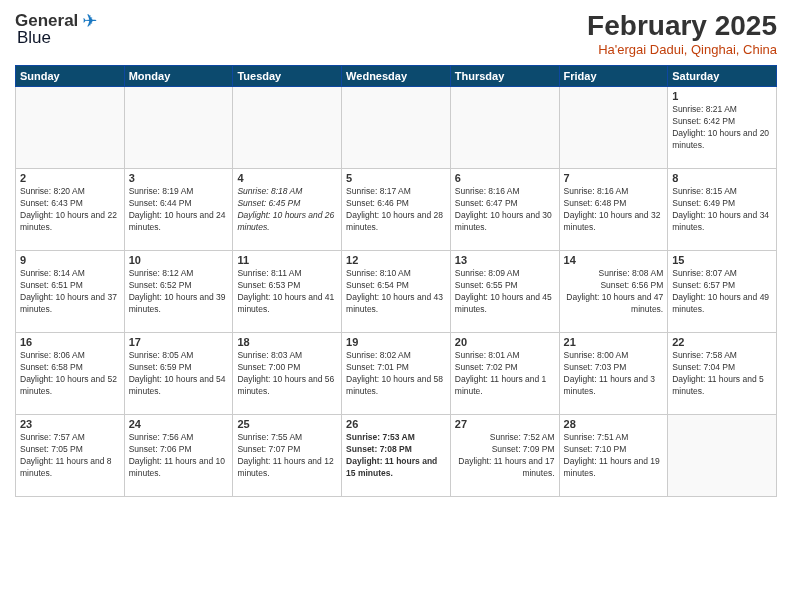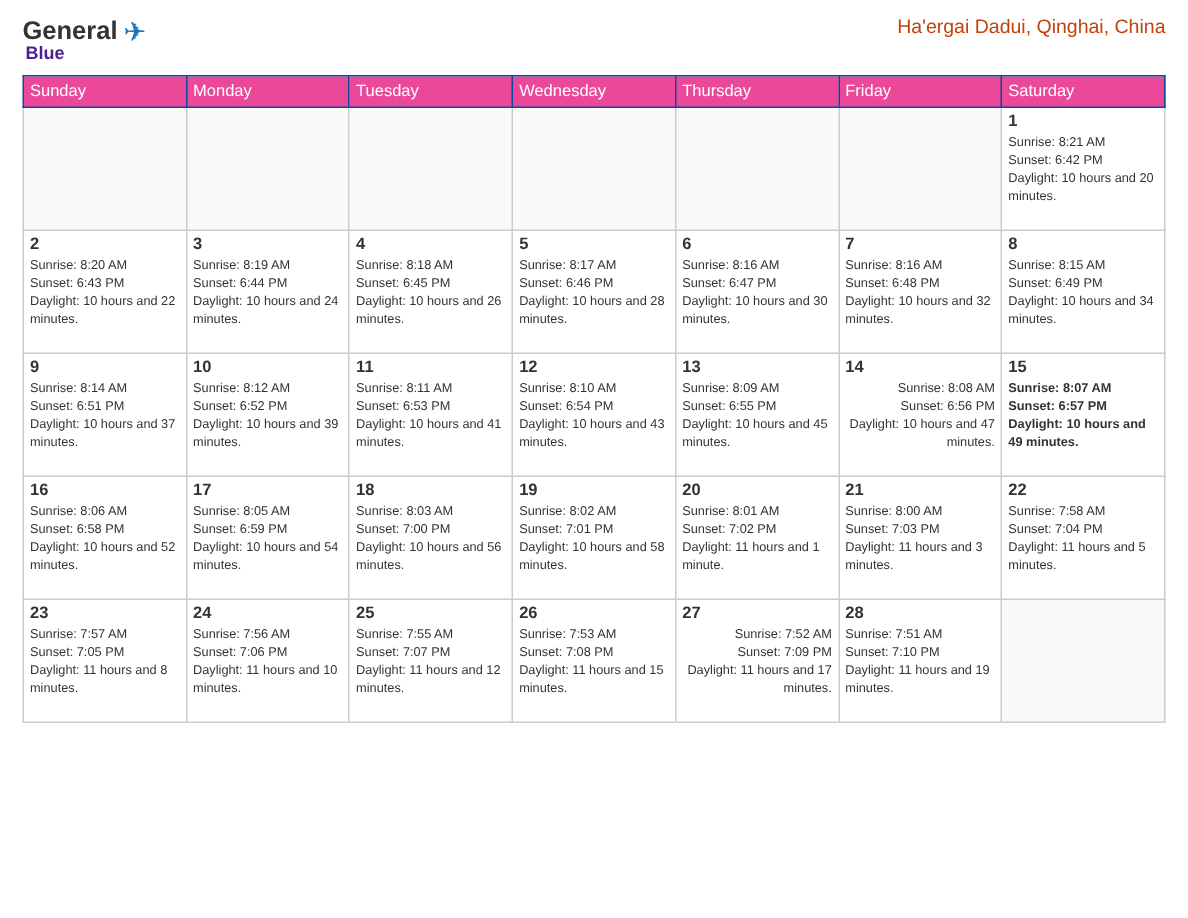--- a/index.html
+++ b/index.html
@@ -43,24 +43,24 @@
     .location {
       font-size: 13px;
       color: #c2410c;
     }
     .calendar {
       width: 100%;
       border-collapse: collapse;
       table-layout: fixed;
     }
     .calendar thead th {
-      background-color: #ec4899;
+      background-color: #0c4a6e;
       color: #fff;
       font-size: 11px;
-      font-weight: normal;
+      font-weight: bold;
       padding: 4px 4px;
       text-align: left;
       border: 1px solid #0d47a1;
     }
     .calendar tbody td {
       border: 1px solid #ccc;
       vertical-align: top;
       padding: 3px 4px;
       height: 82px;
       font-size: 9px;
@@ -84,23 +84,24 @@
 </head>
 <body>
 
 <div class="page">
   <div class="header">
     <div class="logo">
       <div class="logo-row">
         <span style="font-size:17px;font-weight:bold;color:#333;">General</span>
         <span style="color:#1a78c2;font-size:18px;">✈</span>
       </div>
-      <span style="font-size:12px;font-weight:bold;color:#4c1d95;margin-top:-4px;padding-left:2px;">Blue</span>
+      <span style="font-size:17px;font-weight:normal;color:#0f172a;margin-top:-4px;padding-left:2px;">Blue</span>
     </div>
     <div class="title-block">
+      <div class="month-title">February 2025</div>
       <div class="location">Ha'ergai Dadui, Qinghai, China</div>
     </div>
   </div>
 
   <table class="calendar">
     <thead>
       <tr>
       <th>Sunday</th>
           <th>Monday</th>
           <th>Tuesday</th>
@@ -133,21 +134,21 @@
 Daylight: 10 hours and 22 minutes.</div>
           </td>
           <td>
             <div class="day-number">3</div>
             <div class="day-info" style="white-space: pre-line;">Sunrise: 8:19 AM
 Sunset: 6:44 PM
 Daylight: 10 hours and 24 minutes.</div>
           </td>
           <td>
             <div class="day-number">4</div>
-            <div class="day-info" style="white-space: pre-line;">Sunrise: 8:18 AM
+            <div class="day-info" style="white-space: pre-line; font-style: italic;">Sunrise: 8:18 AM
 Sunset: 6:45 PM
 Daylight: 10 hours and 26 minutes.</div>
           </td>
           <td>
             <div class="day-number">5</div>
             <div class="day-info" style="white-space: pre-line;">Sunrise: 8:17 AM
 Sunset: 6:46 PM
 Daylight: 10 hours and 28 minutes.</div>
           </td>
           <td>
@@ -201,21 +202,21 @@
 Daylight: 10 hours and 45 minutes.</div>
           </td>
           <td>
             <div class="day-number">14</div>
             <div class="day-info" style="white-space: pre-line; text-align: right;">Sunrise: 8:08 AM
 Sunset: 6:56 PM
 Daylight: 10 hours and 47 minutes.</div>
           </td>
           <td>
             <div class="day-number">15</div>
-            <div class="day-info" style="white-space: pre-line; font-weight: bold;">Sunrise: 8:07 AM
+            <div class="day-info" style="white-space: pre-line;">Sunrise: 8:07 AM
 Sunset: 6:57 PM
 Daylight: 10 hours and 49 minutes.</div>
           </td>
         </tr>
         <tr>
           <td>
             <div class="day-number">16</div>
             <div class="day-info" style="white-space: pre-line;">Sunrise: 8:06 AM
 Sunset: 6:58 PM
 Daylight: 10 hours and 52 minutes.</div>
@@ -271,21 +272,21 @@
 Daylight: 11 hours and 10 minutes.</div>
           </td>
           <td>
             <div class="day-number">25</div>
             <div class="day-info" style="white-space: pre-line;">Sunrise: 7:55 AM
 Sunset: 7:07 PM
 Daylight: 11 hours and 12 minutes.</div>
           </td>
           <td>
             <div class="day-number">26</div>
-            <div class="day-info" style="white-space: pre-line;">Sunrise: 7:53 AM
+            <div class="day-info" style="white-space: pre-line; font-weight: bold;">Sunrise: 7:53 AM
 Sunset: 7:08 PM
 Daylight: 11 hours and 15 minutes.</div>
           </td>
           <td>
             <div class="day-number">27</div>
             <div class="day-info" style="white-space: pre-line; text-align: right;">Sunrise: 7:52 AM
 Sunset: 7:09 PM
 Daylight: 11 hours and 17 minutes.</div>
           </td>
           <td>

